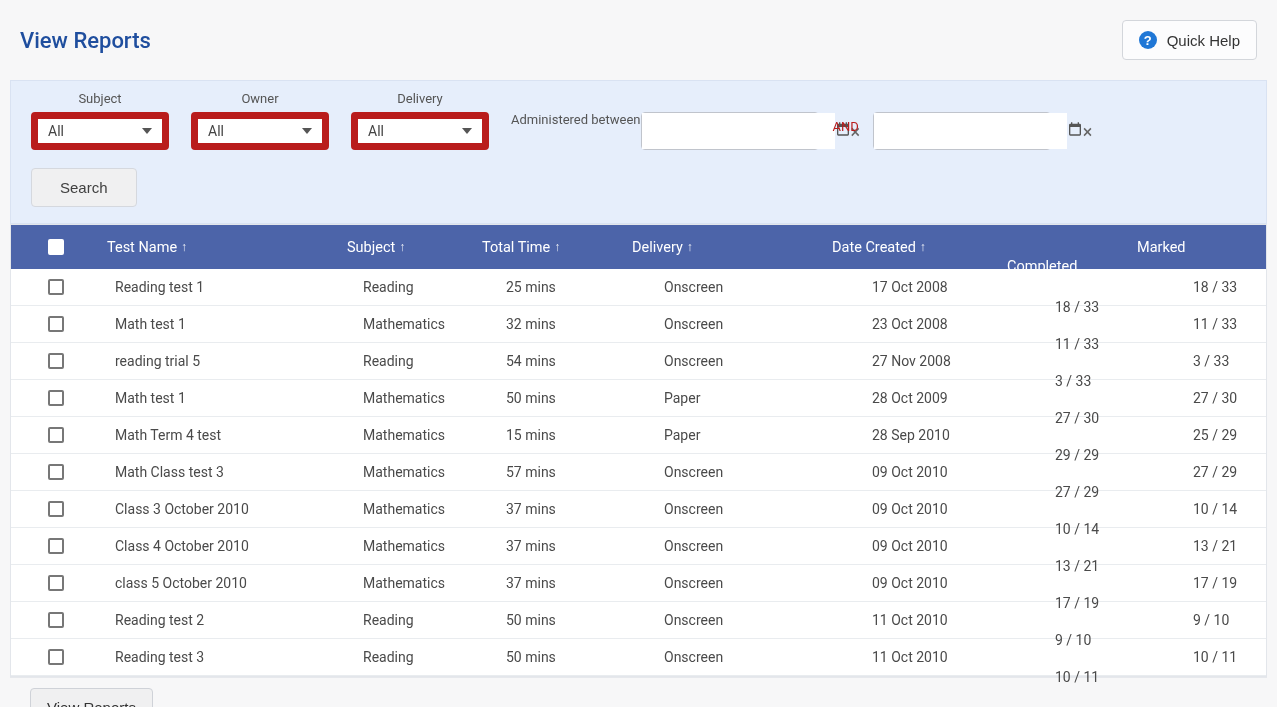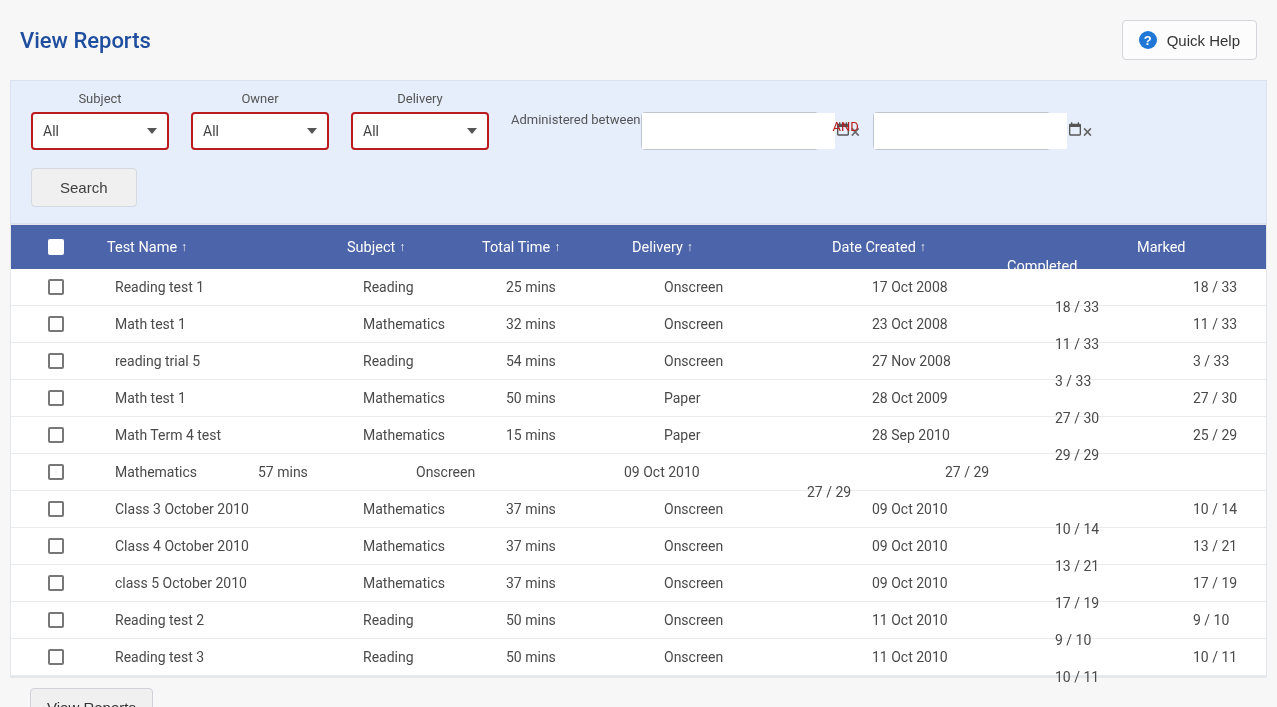--- a/index.html
+++ b/index.html
@@ -56,21 +56,21 @@
   }
   .filters-row {
     display: flex;
     align-items: flex-end;
     gap: 22px;
   }
   .filter-col { display: flex; flex-direction: column; align-items: center; }
   .filter-label { font-size: 13px; color: #555; margin-bottom: 6px; text-align: center; }
   .select {
     background: #fff;
-    border: 2px solid #b91c1c;
+    border: 7px solid #b91c1c;
     border-radius: 4px;
     height: 38px;
     padding: 0 10px;
     display: flex;
     align-items: center;
     justify-content: space-between;
     font-size: 14px;
     color: #444;
     position: relative;
     cursor: pointer;
@@ -326,20 +326,21 @@
           <div class="td col-time">15 mins</div>
           <div class="td col-delivery">Paper</div>
           <div class="td col-created">28 Sep 2010</div>
           <div class="td col-completed">29 / 29</div>
           <div class="td col-marked">25 / 29</div>
         </div>
         <div class="trow">
           <div class="td col-check">
             <span class="checkbox"></span>
           </div>
+          <div class="td col-name">Math Class test 3</div>
           <div class="td col-subject">Mathematics</div>
           <div class="td col-time">57 mins</div>
           <div class="td col-delivery">Onscreen</div>
           <div class="td col-created">09 Oct 2010</div>
           <div class="td col-completed">27 / 29</div>
           <div class="td col-marked">27 / 29</div>
         </div>
         <div class="trow">
           <div class="td col-check">
             <span class="checkbox"></span>

